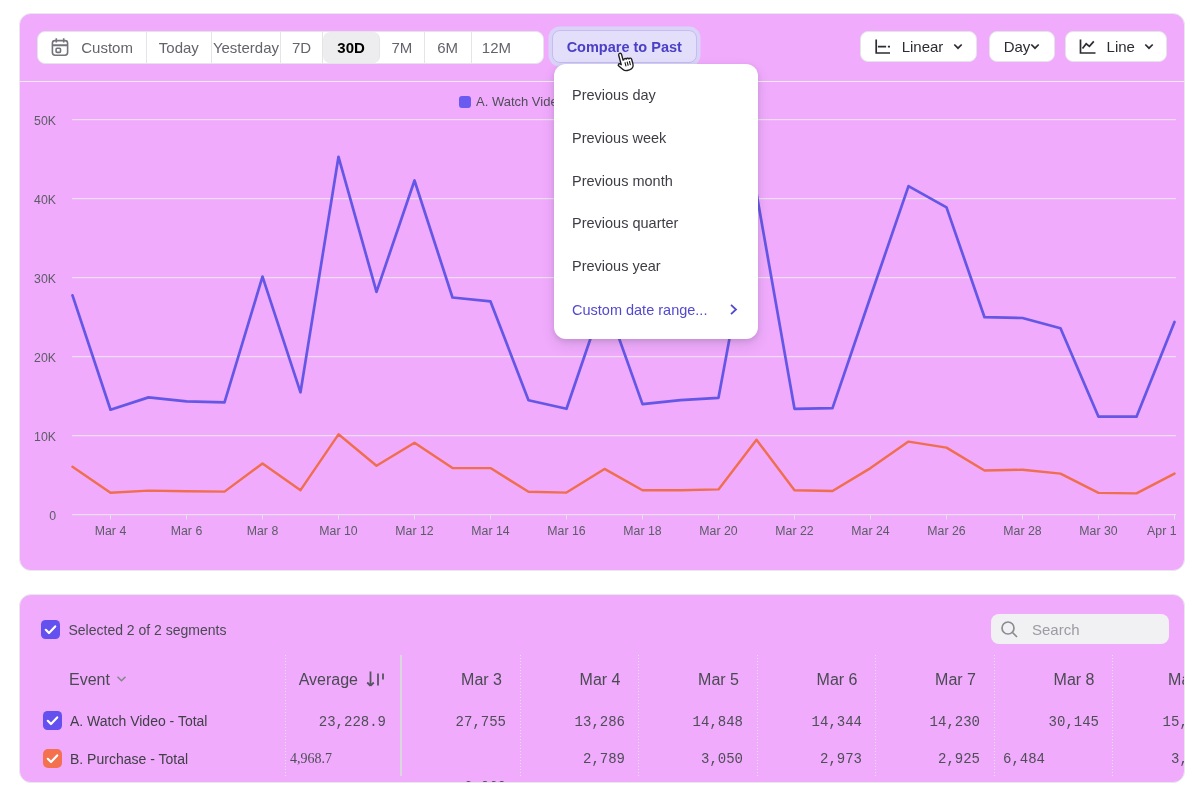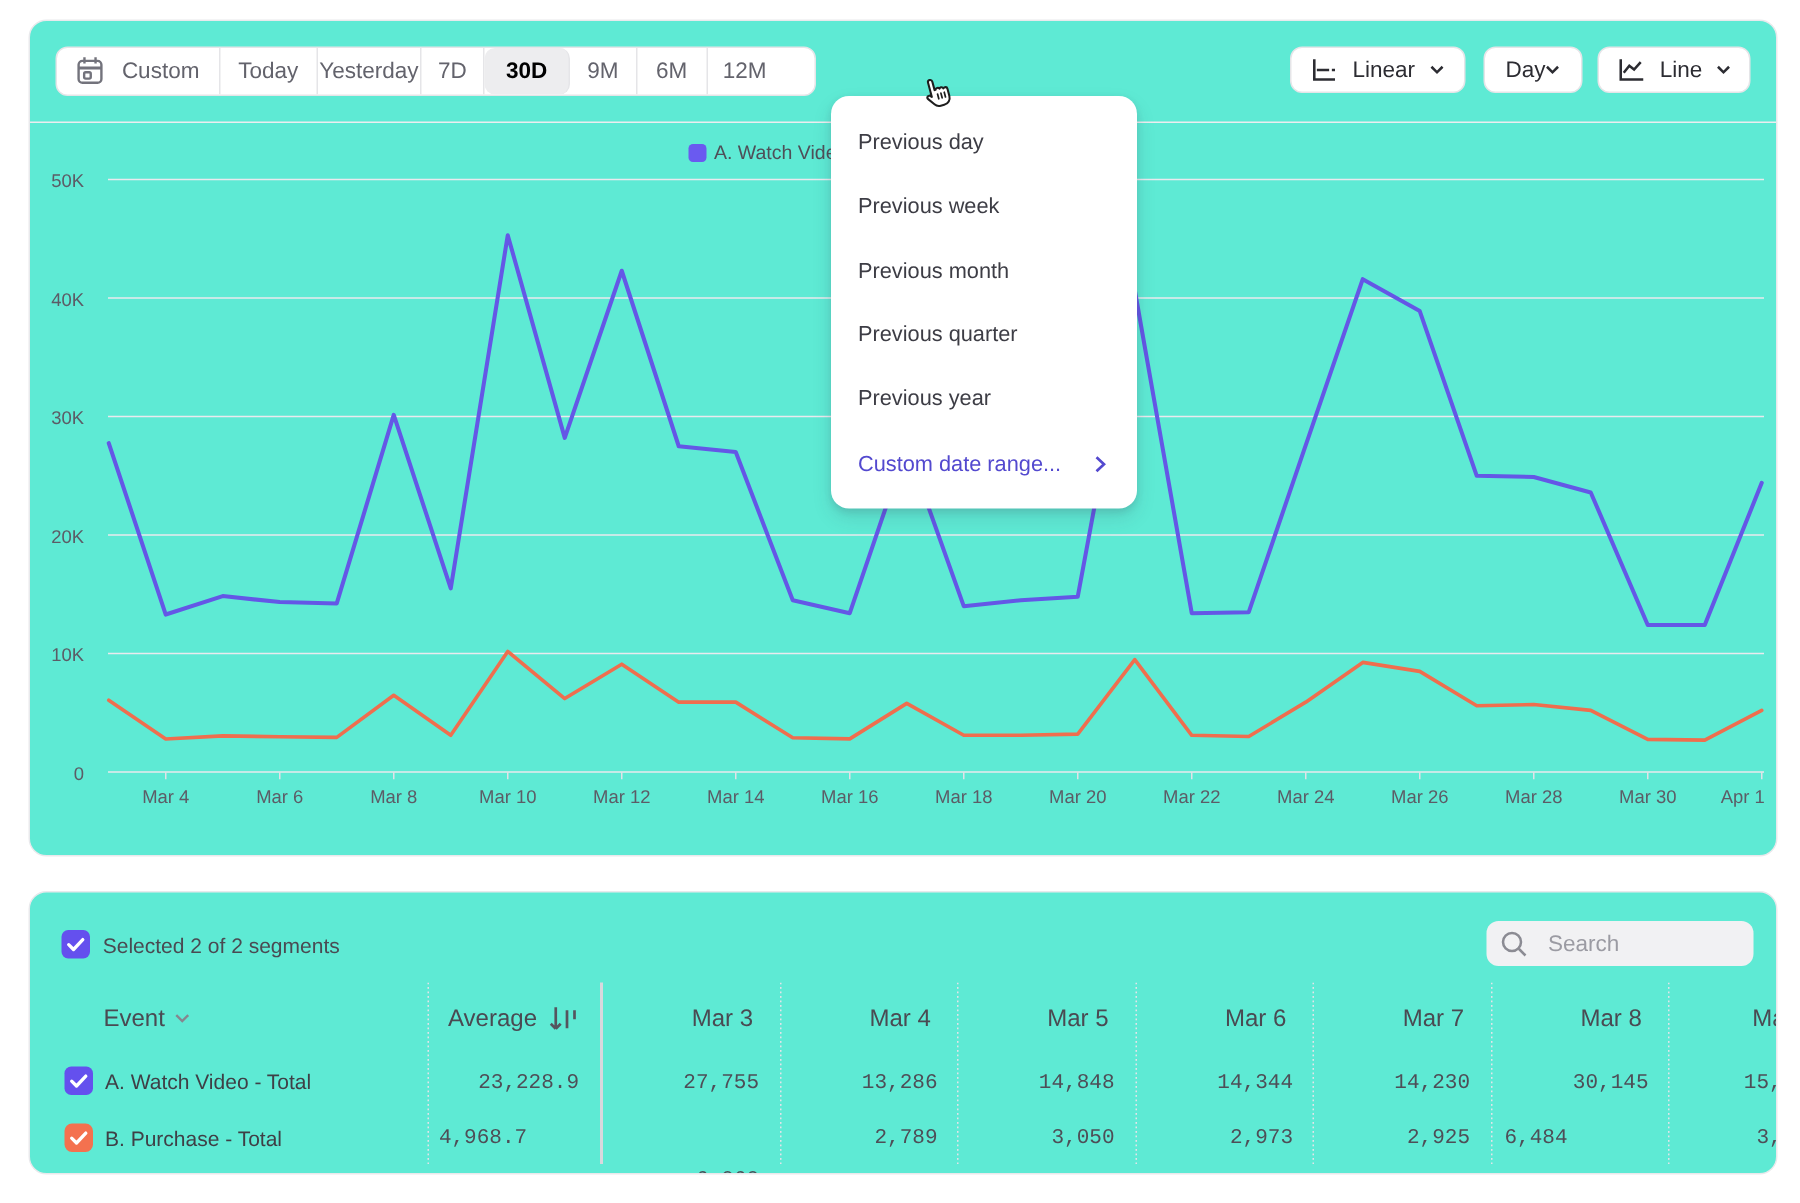--- a/index.html
+++ b/index.html
@@ -1,19 +1,19 @@
 <!DOCTYPE html>
 <html><head>
 <meta charset="utf-8">
 <style>
   * { margin:0; padding:0; box-sizing:border-box; }
   html,body { width:1200px; height:802px; background:#ffffff; font-family:"Liberation Sans", sans-serif; }
   #page { position:relative; width:1200px; height:802px; overflow:hidden; }
   .abs { position:absolute; }
-  .card { position:absolute; background:#5eead4; border:1px solid #e9e9ec; border-radius:12px; }
+  .card { position:absolute; background:#f0abfc; border:1px solid #e9e9ec; border-radius:12px; }
   .btn { position:absolute; background:#fff; border:1px solid #e5e5e8; border-radius:8px; display:flex; align-items:center; justify-content:center; color:#2c2c32; font-size:15px; }
   .gtxt { color:#63636c; font-size:15px; }
   .num { font-family:"Liberation Mono", monospace; font-size:14px; color:#4e4e57; position:absolute; }
   .hdrdate { position:absolute; font-size:16px; font-weight:normal; color:#4a4a52; }
   .sep-dot { position:absolute; width:1px; background-image:linear-gradient(#e4e4e9 50%, rgba(255,255,255,0) 0%); background-size:1px 3px; }
   .menu-item { position:absolute; z-index:11; left:572px; font-size:14.5px; color:#3d3d45; height:20px; line-height:20px; }
 </style>
 </head>
 <body>
 <div id="page">
@@ -28,25 +28,26 @@
         <line x1="13.7" y1="1.2" x2="13.7" y2="5.4"></line>
         <line x1="2.4" y1="8.3" x2="17.6" y2="8.3" stroke-width="1.9"></line>
         <rect x="6.1" y="11.2" width="4.4" height="4.2" rx="1"></rect>
       </svg>
       Custom
     </div>
     <div class="cell gtxt" style="width:65.3px;">Today</div>
     <div class="cell gtxt" style="width:69px;">Yesterday</div>
     <div class="cell gtxt" style="width:42.2px;">7D</div>
     <div class="cell" style="width:56.8px; background:#ededef; border-radius:7px; color:#000000; font-weight:bold; font-size:15px;">30D</div>
-    <div class="cell gtxt" style="width:44.8px;">9M</div>
+    <div class="cell gtxt" style="width:44.8px;">7M</div>
     <div class="cell gtxt" style="width:46.9px;">6M</div>
     <div class="cell gtxt" style="width:49.6px; border-right:none;">12M</div>
   </div>
 
+  <div class="abs" style="left:552px; top:29.5px; width:144.5px; height:33.5px; background:#e3dffa; border:1px solid #c5bcf2; border-radius:8px; box-shadow:0 0 0 3.5px #d9d3f7; display:flex; align-items:center; justify-content:center; color:#4a40c6; font-size:14.5px; font-weight:bold; padding-top:1px;">Compare to Past</div>
 
   <div class="btn" style="left:859.5px; top:31px; width:117px; height:31px; gap:10px;">
     <svg width="19" height="19" viewBox="0 0 19 19" fill="none" stroke="#2c2c32" stroke-width="1.7">
       <path d="M3.2,2.5 V16 H17"></path>
       <path d="M4.9,9.7 H13.1 M14.9,9.7 H17"></path>
     </svg>
     <span>Linear</span>
     <svg width="10" height="7" viewBox="0 0 10 7" fill="none" stroke="#2c2c32" stroke-width="1.7">
         <path d="M1.3,1.5 L5,5.2 L8.7,1.5"></path>
       </svg>
@@ -215,21 +216,21 @@
     <div class="num" style="left:864px; width:96px; top:118.5px; text-align:right;">14,230</div>
     <div class="num" style="left:983px; width:96px; top:118.5px; text-align:right;">30,145</div>
     <div class="num" style="left:1097px; width:96px; top:118.5px; text-align:right;">15,482</div>
 
     <div class="abs" style="left:22.5px; top:153.5px; width:19px; height:19px; background:#f4714f; border-radius:5px;">
       <svg width="19" height="19" viewBox="0 0 19 19" fill="none" stroke="#fff" stroke-width="2.2" stroke-linecap="round" stroke-linejoin="round">
           <path d="M4.8,9.8 L8,13 L14.2,6.4"></path>
         </svg>
     </div>
     <div class="abs" style="left:50px; top:155.5px; font-size:14px; color:#3f3f46;">B. Purchase - Total</div>
-    <div class="num" style="left:254px; width:96px; top:156px; text-align:center;">4,968.7</div>
+    <div class="num" style="left:270px; width:96px; top:156px; text-align:left;font-family:Liberation Serif, serif;">4,968.7</div>
     <div class="num" style="left:390px; width:96px; top:156px; text-align:right;margin-top:28px;">6,060</div>
     <div class="num" style="left:509px; width:96px; top:156px; text-align:right;">2,789</div>
     <div class="num" style="left:627px; width:96px; top:156px; text-align:right;">3,050</div>
     <div class="num" style="left:746px; width:96px; top:156px; text-align:right;">2,973</div>
     <div class="num" style="left:864px; width:96px; top:156px; text-align:right;">2,925</div>
     <div class="num" style="left:983px; width:96px; top:156px; text-align:left;">6,484</div>
     <div class="num" style="left:1097px; width:96px; top:156px; text-align:right;">3,119</div>
   </div>
 
 </div>

